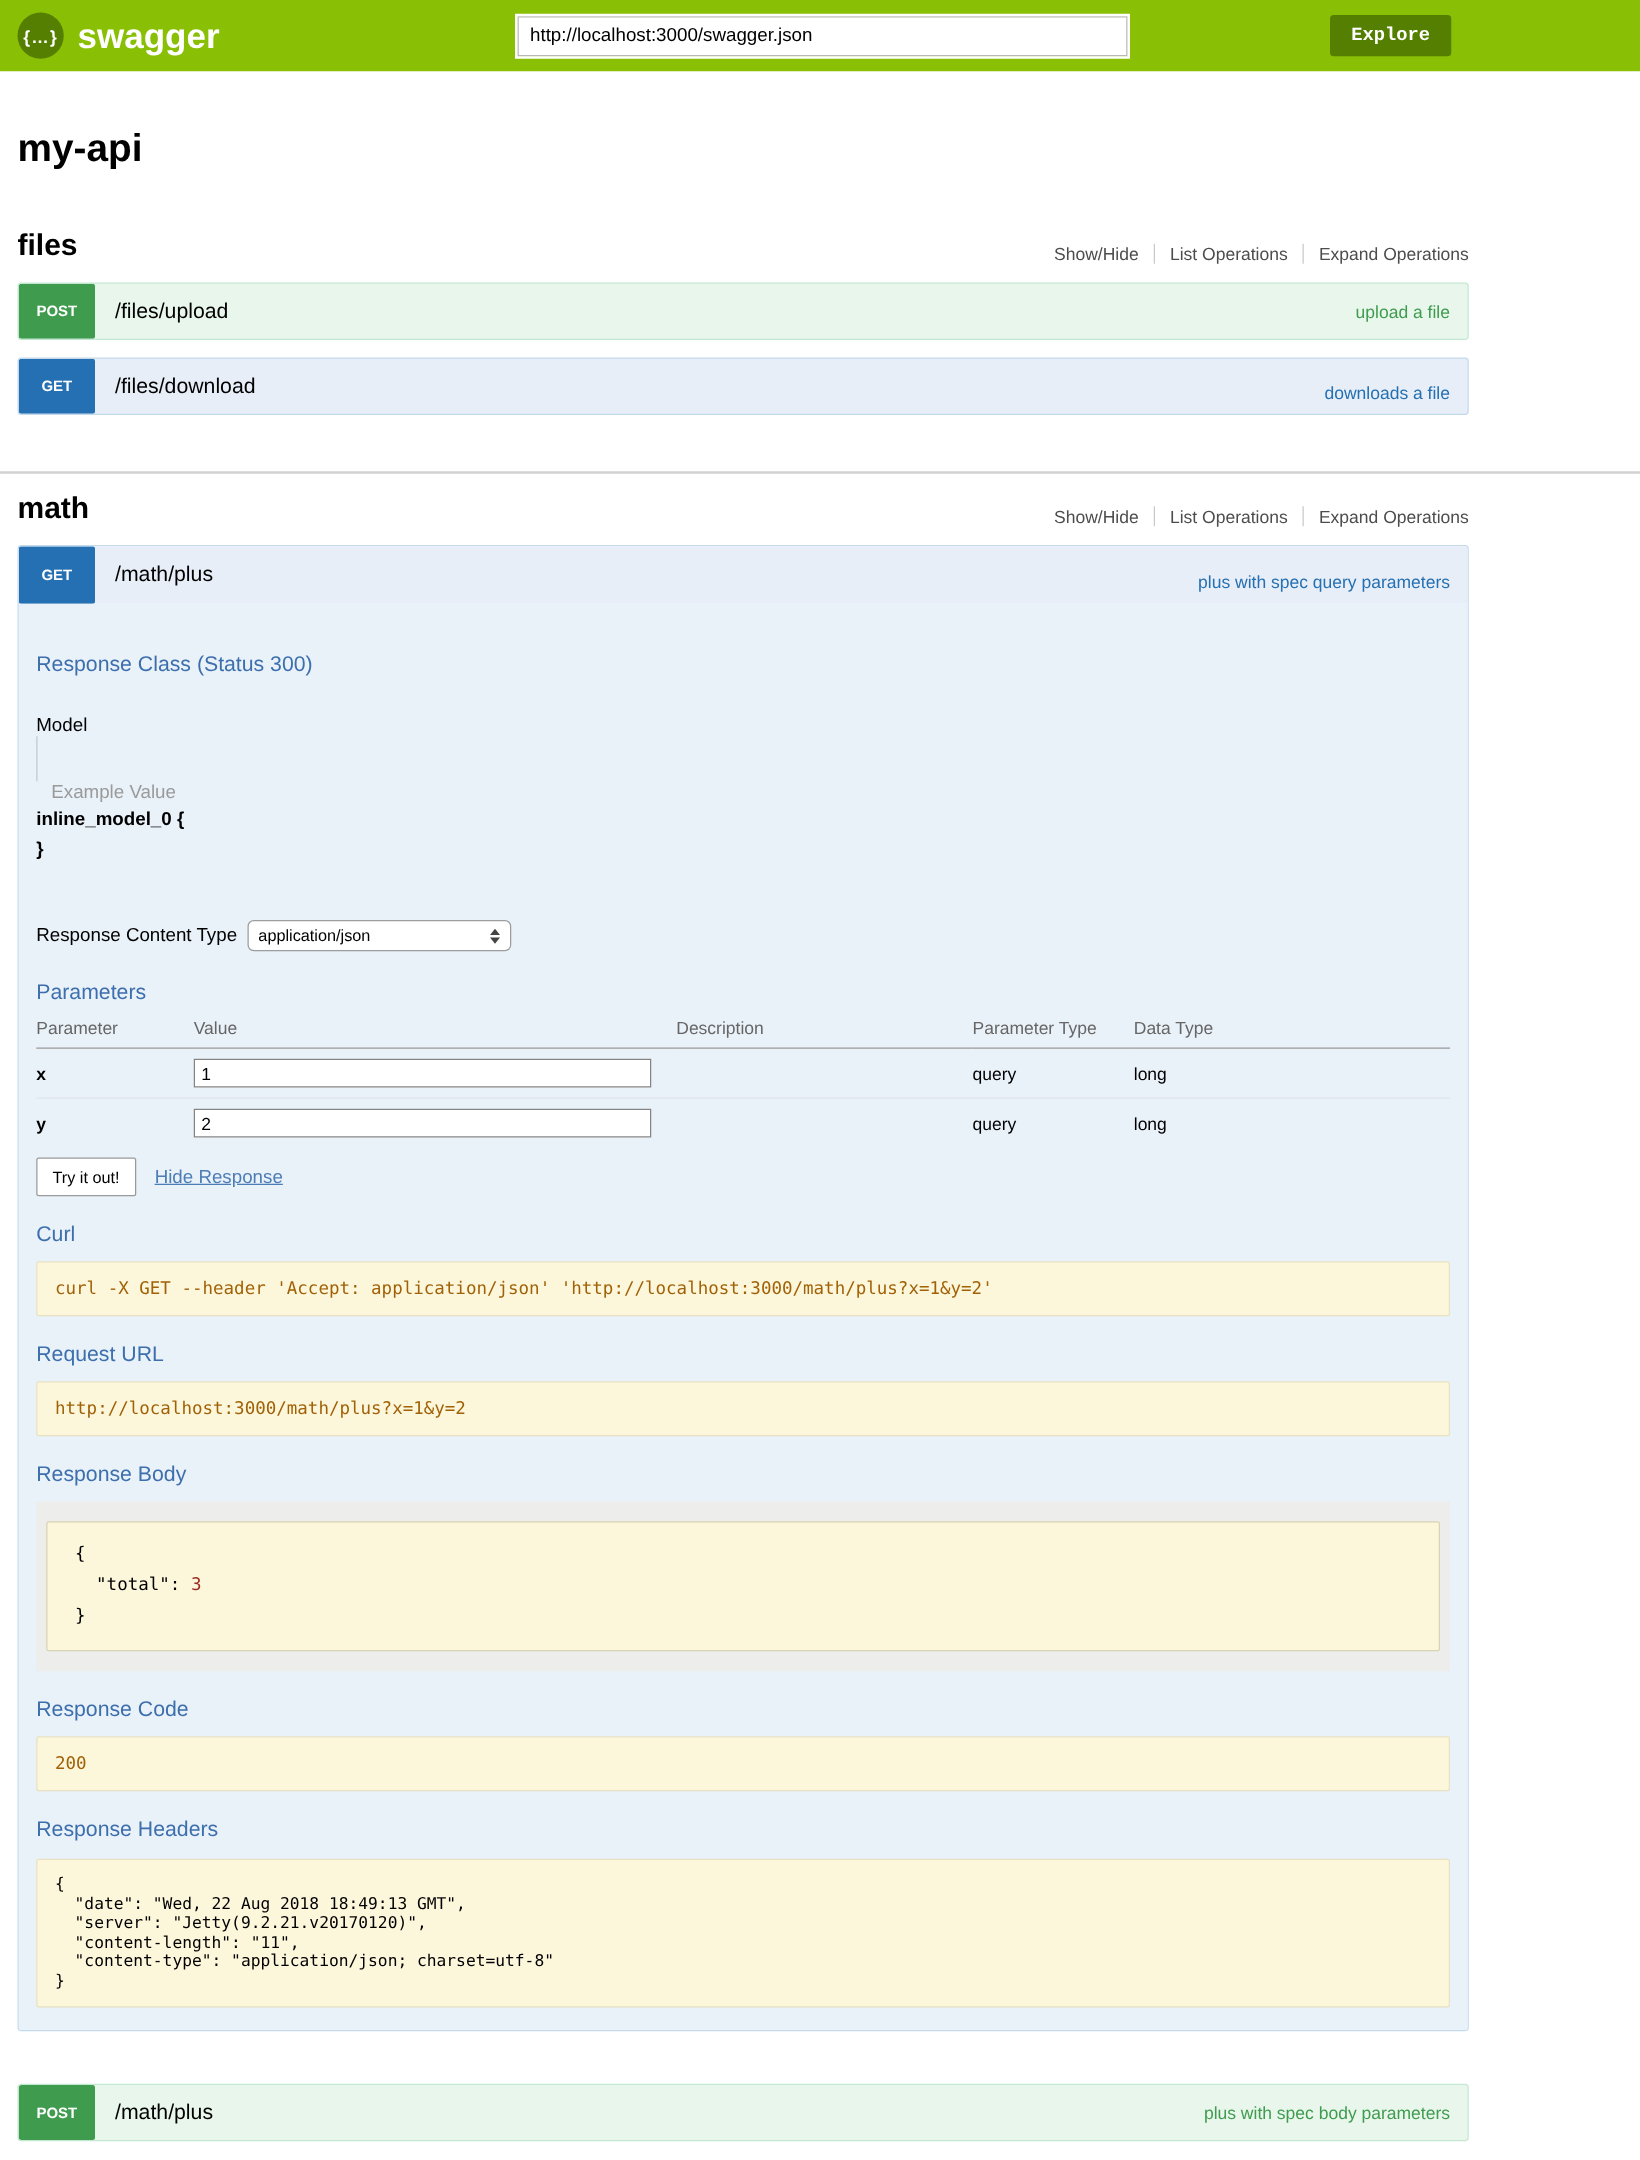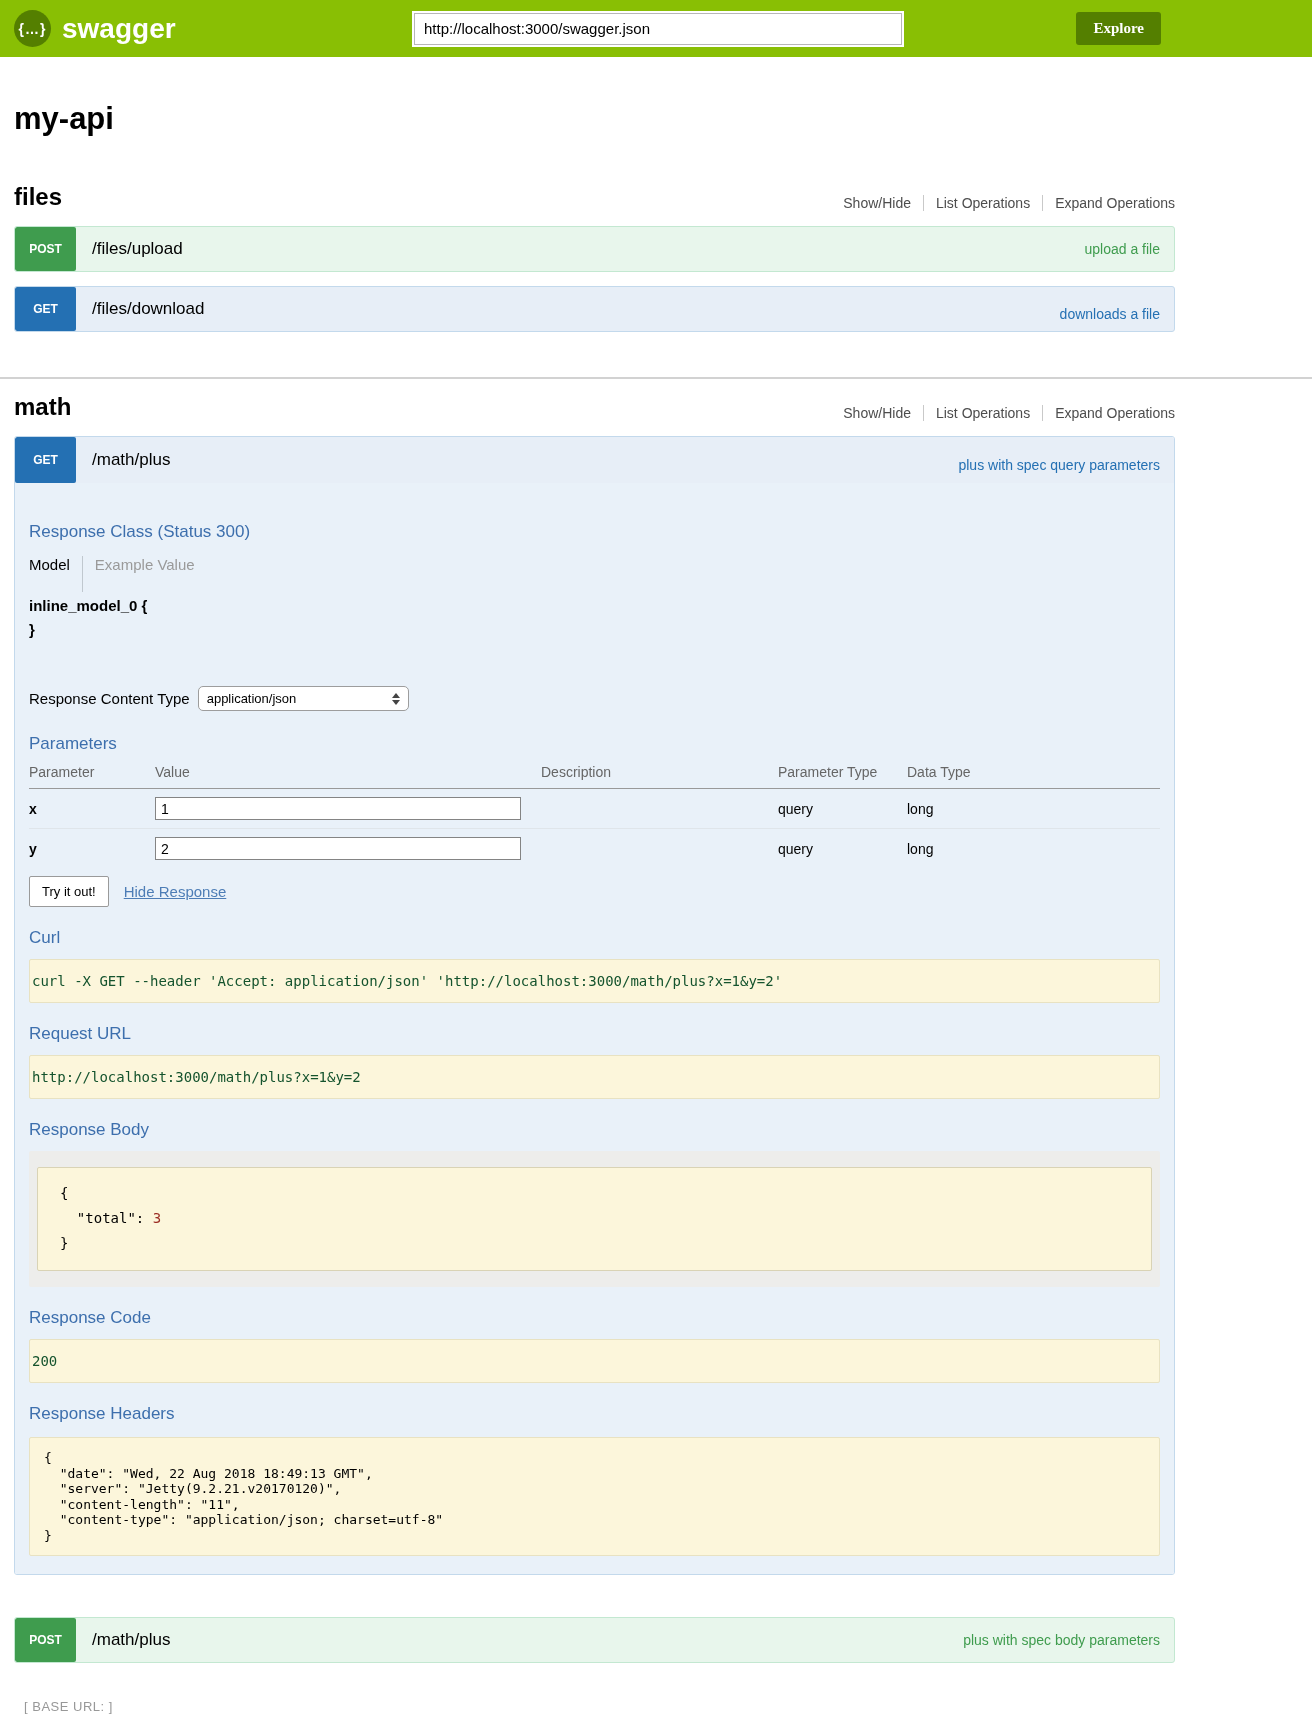--- a/index.html
+++ b/index.html
@@ -29,21 +29,21 @@
   .url-input {
     width: 488px; height: 32px;
     border: 1px solid #b7b7b7; outline: 2px solid #fff;
     padding: 0 9px; font-size: 15px; font-family: "Liberation Sans", sans-serif;
     background: #fff;
   }
   .explore-btn {
     margin-left: auto; margin-right: 137px;
     background: #547f00; color: #fff; border: 0; border-radius: 3px;
     font-weight: bold; font-size: 15px; padding: 8px 17px; cursor: pointer;
-    font-family: Liberation Serif, serif;
+    font-family: Liberation Mono, monospace;
   }
   
   .container { width: 1161px; margin-left: 14px; }
   h1.api-title { font-size: 31px; font-weight: bold; margin: 44px 0 46px; }
   .section-head { display: flex; align-items: flex-end; margin-bottom: 15px; }
   .section-title { font-size: 24px; font-weight: bold; }
   .section-links { margin-left: auto; display: flex; align-items: center; font-size: 14px; color: #4d4d4d; }
   .section-links a { color: #4d4d4d; text-decoration: none; padding: 0 12px; cursor: pointer; }
   .section-links a:last-child { padding-right: 0; }
   .section-links .sep { width: 1px; height: 16px; background: #c9c9c9; }
@@ -65,21 +65,21 @@
   .op-path { font-size: 17px; color: #000; margin-left: 16px; align-self: center; text-decoration: none; }
   .op-summary { margin-left: auto; margin-right: 14px; align-self: center; font-size: 14px; text-decoration: none; }
   .op-summary.get  { color: #2470b3; margin-top: 10px; }
   .op-summary.post { color: #3f9c4e; }
   
   .op-panel { border: 1px solid #c3d9ec; border-radius: 3px; overflow: hidden; margin-bottom: 42px; }
   .op-panel .op-row { border: 0; border-radius: 0; margin: 0; }
   .op-panel-body { background: #e9f1f9; padding: 0 14px 18px; }
   .blue-head { color: #3d6fad; font-size: 17px; font-weight: normal; }
   .rc-head { padding-top: 39px; }
-  .model-tabs { display: flex; margin-top: 14px; }
+  .model-tabs { display: flex; margin-top: 30px; flex-direction: column; }
   .model-tabs .tab-model { font-size: 15px; color: #000; padding-right: 12px; cursor: pointer; }
   .model-tabs .tab-sep { width: 1px; background: #c0c8cf; height: 36px; }
   .model-tabs .tab-example { font-size: 15px; color: #9a9a9a; padding-left: 12px; cursor: pointer; }
   .model-sig { margin-top: 2px; font-size: 15px; line-height: 24px; }
   .model-sig .m-open, .model-sig .m-close, .model-sig .m-prop { font-weight: bold; }
   .model-sig .m-line { padding-left: 16px; }
   .model-sig .m-type { color: #5555aa; font-weight: normal; }
   .rct-row { display: flex; align-items: center; margin-top: 44px; }
   .rct-label { font-size: 15px; }
   .rct-select {
@@ -110,22 +110,22 @@
   .tryout-row { display: flex; align-items: center; margin-top: 8px; }
   .try-btn {
     background: #fff; border: 1px solid #9a9a9a; border-radius: 2px;
     font-size: 13px; padding: 7px 12px; cursor: pointer; color: #000;
     font-family: "Liberation Sans", sans-serif;
   }
   .hide-resp { margin-left: 15px; color: #4d7db6; font-size: 15px; text-decoration: underline; cursor: pointer; }
   .sub-head { margin-top: 21px; }
   pre.snippet {
     margin-top: 11px; background: #fcf6db; border: 1px solid #e8e2c2; border-radius: 2px;
-    font-family: "DejaVu Sans Mono", monospace; font-size: 14px; color: #14532d;
-    padding: 13px 2px; white-space: pre-wrap; word-break: break-all;
+    font-family: "DejaVu Sans Mono", monospace; font-size: 14px; color: #a16207;
+    padding: 13px 14px; white-space: pre-wrap; word-break: break-all;
   }
   .resp-body-wrap { margin-top: 11px; background: #ededeb; border-radius: 2px; padding: 16px 8px; }
   pre.json-block {
     background: #fcf6db; border: 1px solid #d9d3b5; border-radius: 2px;
     font-family: "DejaVu Sans Mono", monospace; font-size: 14px; line-height: 25px;
     padding: 13px 22px 14px; white-space: pre;
   }
   pre.json-block .num { color: #9b2d23; }
   pre.headers-block {
     margin-top: 13px; background: #fcf6db; border: 1px solid #e8e2c2; border-radius: 2px;

